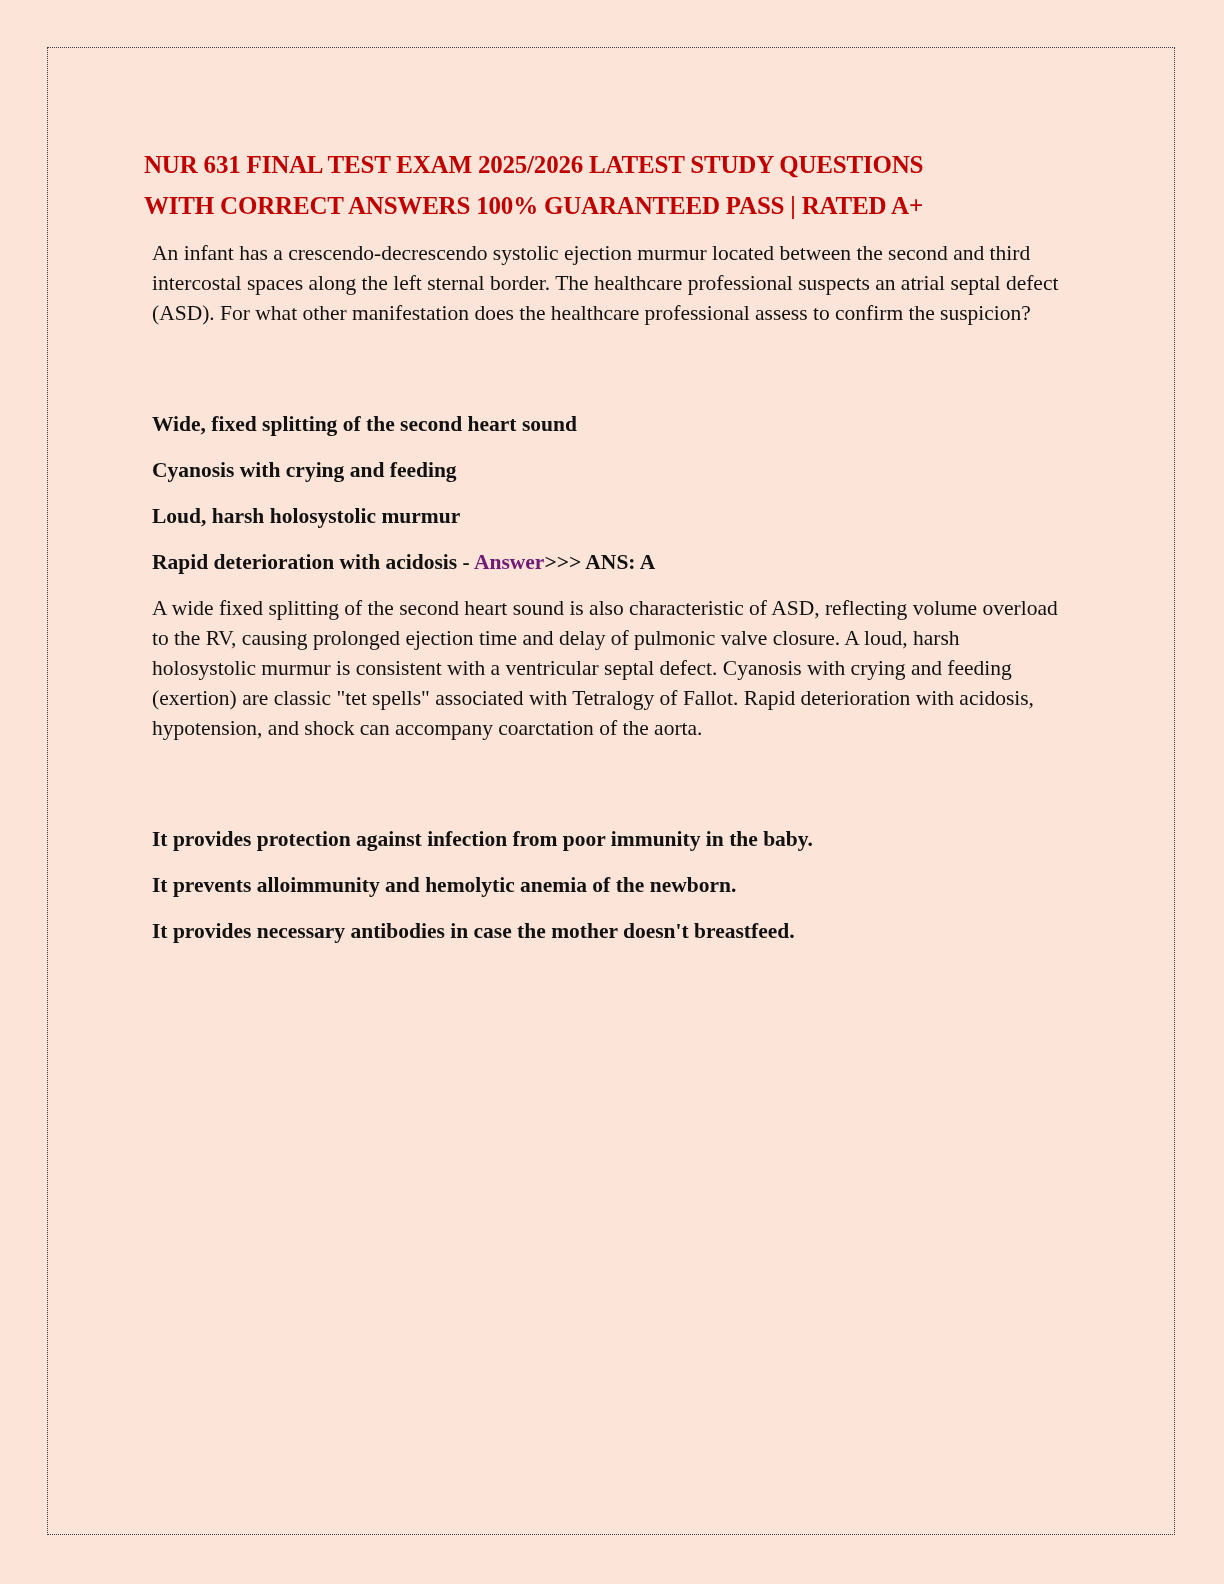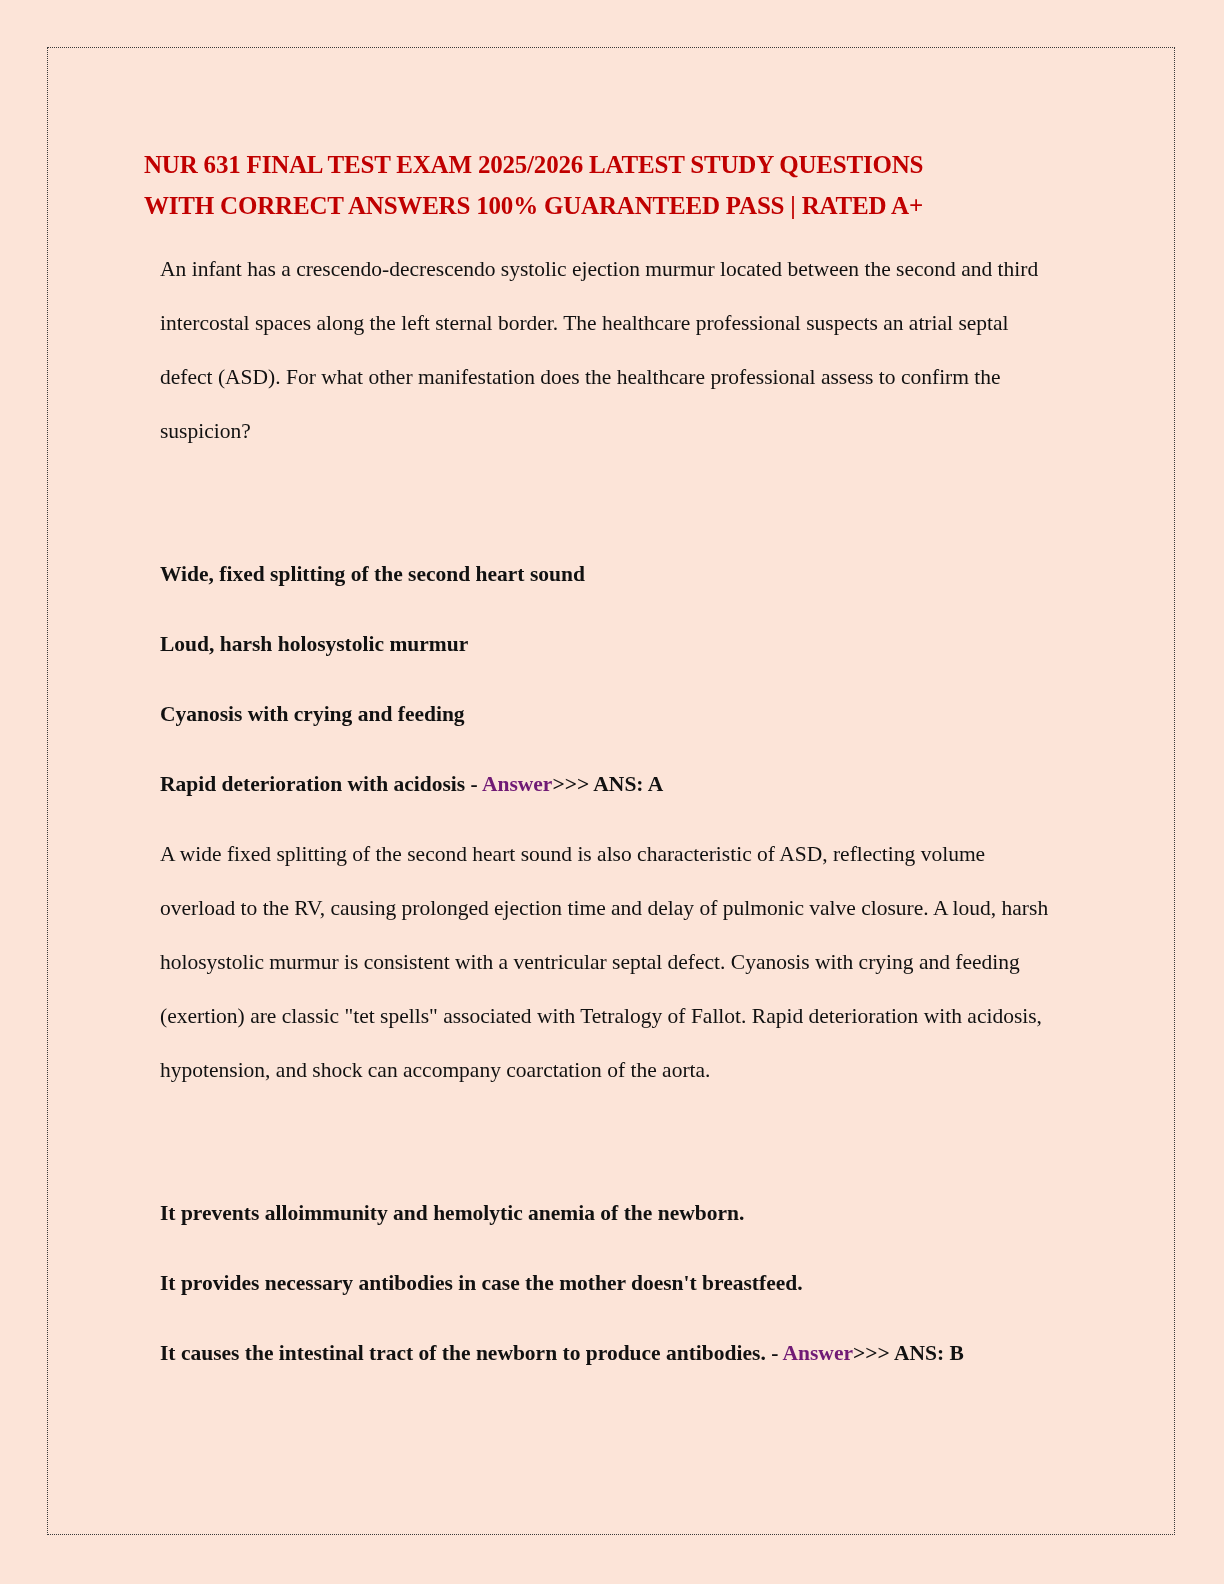--- a/index.html
+++ b/index.html
@@ -25,23 +25,23 @@
   }
   .title {
     color: #c00000;
     font-weight: bold;
     font-size: 25px;
     line-height: 41px;
     margin: 0 0 12px 0;
     letter-spacing: -0.2px;
   }
   p {
-    margin: 16px;
+    margin: 8px;
     font-size: 21.5px;
-    line-height: 54px;
+    line-height: 30px;
   }
   .para { margin-bottom: 16px; }
   .gap { height: 57px; }
   .option { margin-bottom: 16px; font-weight: bold; }
   .answer-word { color: #701a75; }
 </style>
 </head>
 <body>
 
 <div class="frame"></div>
@@ -49,25 +49,25 @@
 <div class="content">
   <h1 class="title">
     <span>NUR 631 FINAL TEST EXAM 2025/2026 LATEST STUDY QUESTIONS</span><br>
     <span>WITH CORRECT ANSWERS 100% GUARANTEED PASS | RATED A+</span>
   </h1>
 
   <div>
     <p class="para">An infant has a crescendo-decrescendo systolic ejection murmur located between the second and third intercostal spaces along the left sternal border. The healthcare professional suspects an atrial septal defect (ASD). For what other manifestation does the healthcare professional assess to confirm the suspicion?</p>
     <div class="gap"></div>
     <p class="option">Wide, fixed splitting of the second heart sound</p>
+    <p class="option">Cyanosis with crying and feeding</p>
     <p class="option">Loud, harsh holosystolic murmur</p>
-    <p class="option">Cyanosis with crying and feeding</p>
     <p class="option"><span>Rapid deterioration with acidosis - </span><span class="answer-word">Answer</span><span>&gt;&gt;&gt; ANS: A</span></p>
     <p class="para">A wide fixed splitting of the second heart sound is also characteristic of ASD, reflecting volume overload to the RV, causing prolonged ejection time and delay of pulmonic valve closure. A loud, harsh holosystolic murmur is consistent with a ventricular septal defect. Cyanosis with crying and feeding (exertion) are classic "tet spells" associated with Tetralogy of Fallot. Rapid deterioration with acidosis, hypotension, and shock can accompany coarctation of the aorta.</p>
   </div>
 
   <div>
     <div class="gap"></div>
+    <p class="option">It provides protection against infection from poor immunity in the baby.</p>
     <p class="option">It prevents alloimmunity and hemolytic anemia of the newborn.</p>
     <p class="option">It provides necessary antibodies in case the mother doesn't breastfeed.</p>
-    <p class="option"><span>It causes the intestinal tract of the newborn to produce antibodies. - </span><span class="answer-word">Answer</span><span>&gt;&gt;&gt; ANS: B</span></p>
   </div>
 </div>
 
 </body></html>

